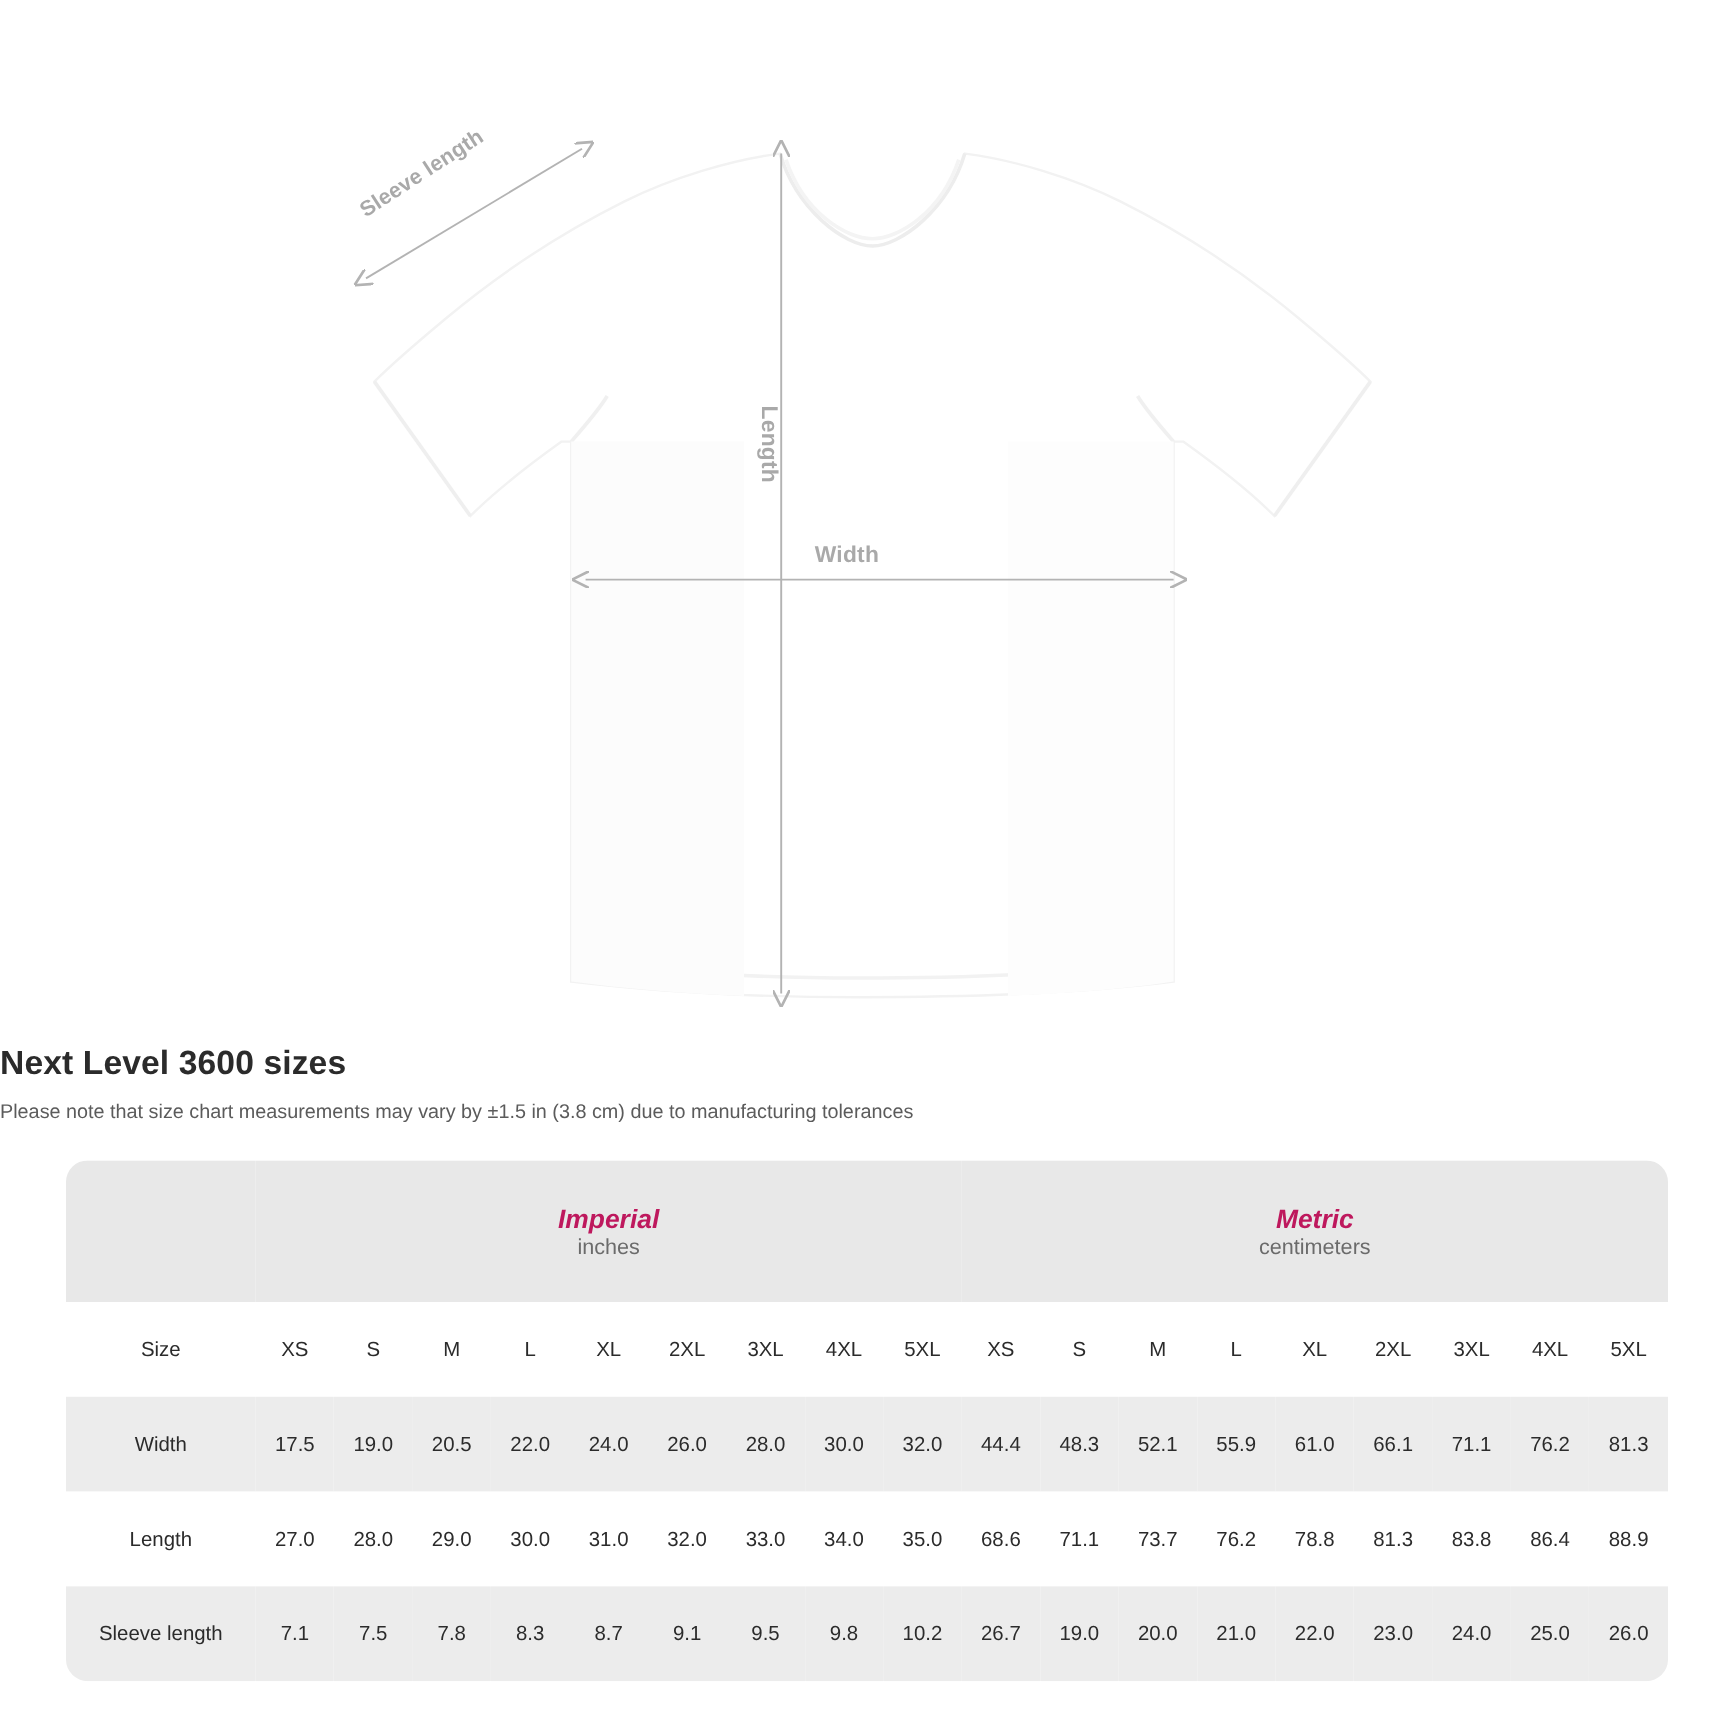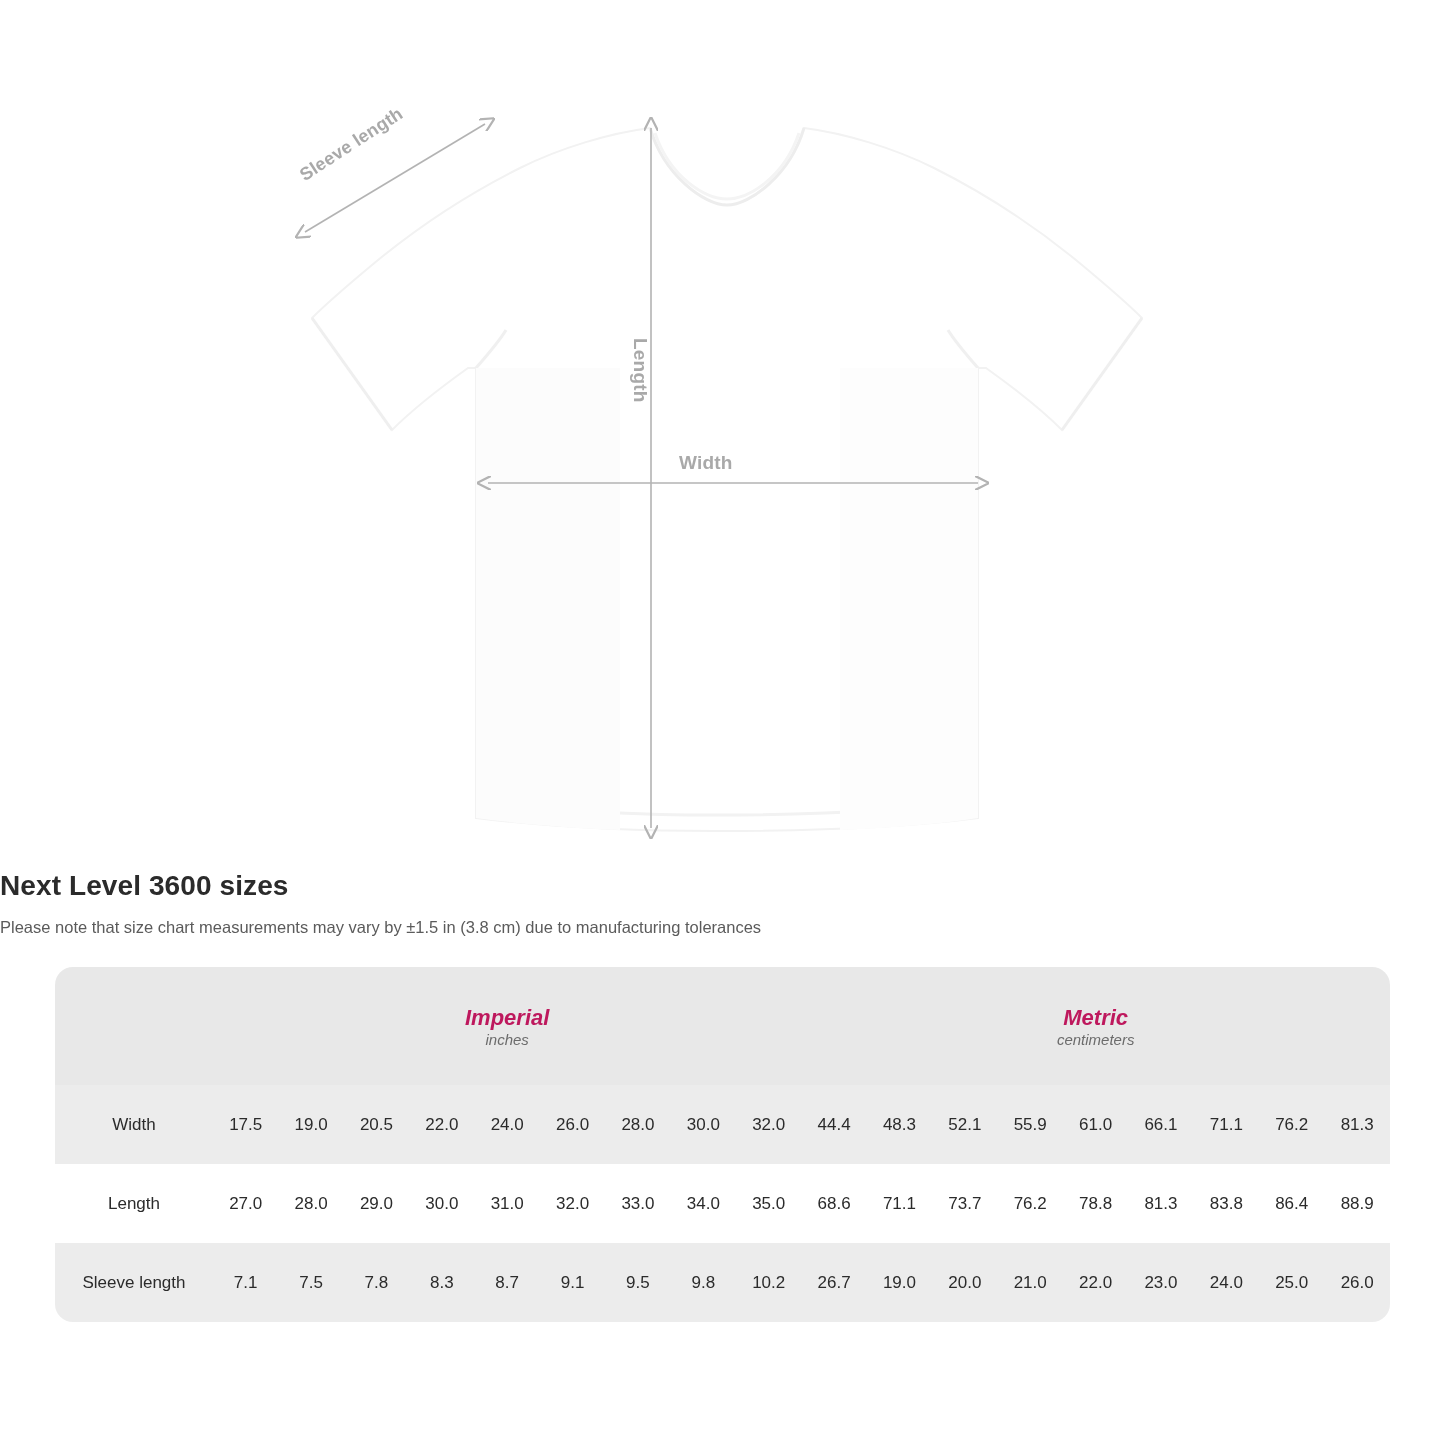--- a/index.html
+++ b/index.html
@@ -94,22 +94,21 @@
     height: 118px !important;
   }
   .unit-sys {
     font-size: 22px;
     font-style: italic;
     font-weight: bold;
     color: #be185d;
     line-height: 1.25;
   }
   .unit-sub {
-    font-size: 15px;
-    font-style: italic;
+    font-size: 18px;
     color: #6b6b6b;
     font-weight: normal;
   }
   .r-white { background: #ffffff; }
   .r-grey  { background: #ececec; }
   .lbl {
     font-weight: bold;
     color: #3a3a3a;
     font-size: 17.5px;
   }
@@ -203,20 +202,41 @@
           <td colspan="9">
             <div class="unit-sys">Imperial</div>
             <div class="unit-sub">inches</div>
           </td>
           <td colspan="9">
             <div class="unit-sys">Metric</div>
             <div class="unit-sub">centimeters</div>
           </td>
         </tr>
 
+        <tr class="r-white">
+          <td class="size-hdr">Size</td>
+          <td class="size-hdr">XS</td>
+          <td class="size-hdr">S</td>
+          <td class="size-hdr">M</td>
+          <td class="size-hdr">L</td>
+          <td class="size-hdr">XL</td>
+          <td class="size-hdr">2XL</td>
+          <td class="size-hdr">3XL</td>
+          <td class="size-hdr">4XL</td>
+          <td class="size-hdr">5XL</td>
+          <td class="size-hdr">XS</td>
+          <td class="size-hdr">S</td>
+          <td class="size-hdr">M</td>
+          <td class="size-hdr">L</td>
+          <td class="size-hdr">XL</td>
+          <td class="size-hdr">2XL</td>
+          <td class="size-hdr">3XL</td>
+          <td class="size-hdr">4XL</td>
+          <td class="size-hdr">5XL</td>
+        </tr>
 
         <tr class="r-grey">
           <td class="lbl">Width</td>
           <td>17.5</td>
           <td>19.0</td>
           <td>20.5</td>
           <td>22.0</td>
           <td>24.0</td>
           <td>26.0</td>
           <td>28.0</td>

